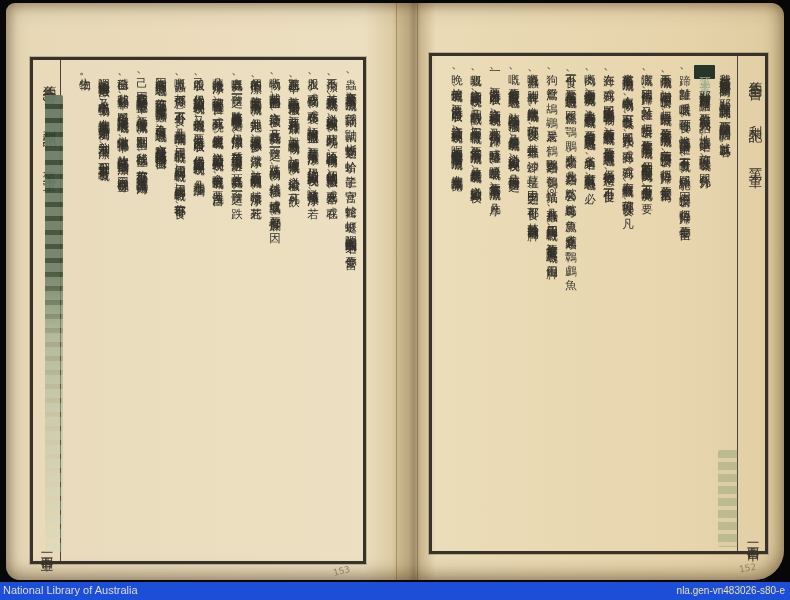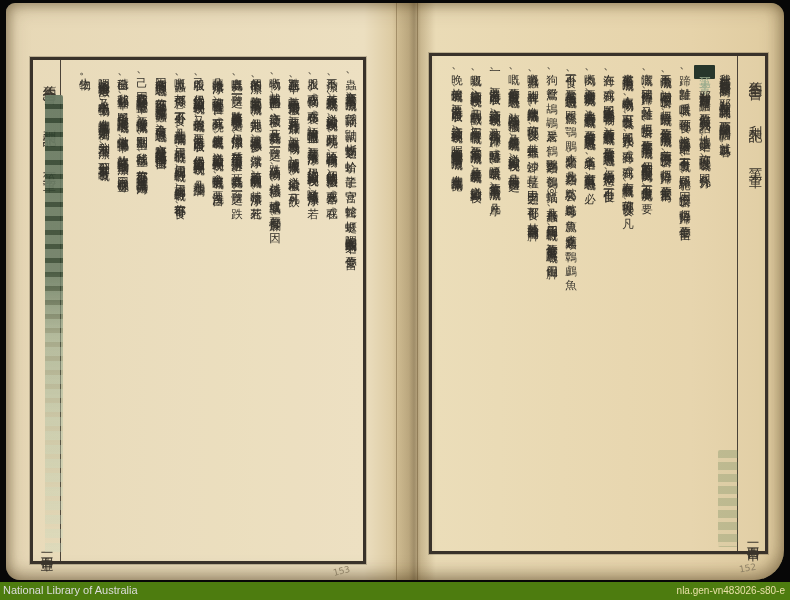--- a/index.html
+++ b/index.html
@@ -73,21 +73,21 @@
   }
   
   .pencil{
     position:absolute;font-family:"DejaVu Sans","Liberation Sans",sans-serif;
     font-size:9px;color:#8e8065;
   }
   .pencil-153{left:327px;top:563px;transform:rotate(-14deg);}
   .pencil-152{left:733px;top:560px;transform:rotate(-10deg);}
   
   .footer{
-    position:absolute;left:0;bottom:0;width:790px;height:18px;background:#4d7c0f;
+    position:absolute;left:0;bottom:0;width:790px;height:18px;background:#1d4ed8;
     font-family:"Liberation Sans","DejaVu Sans",sans-serif;
   }
   .footer .lib{position:absolute;left:3px;top:2px;font-size:11px;color:#dcdcdc;}
   .footer .id{position:absolute;right:5px;top:3px;font-size:10px;color:#e9e0a8;}
 </style>
 </head>
 <body>
 
 <div class="book">
   <div class="gutter"></div>

